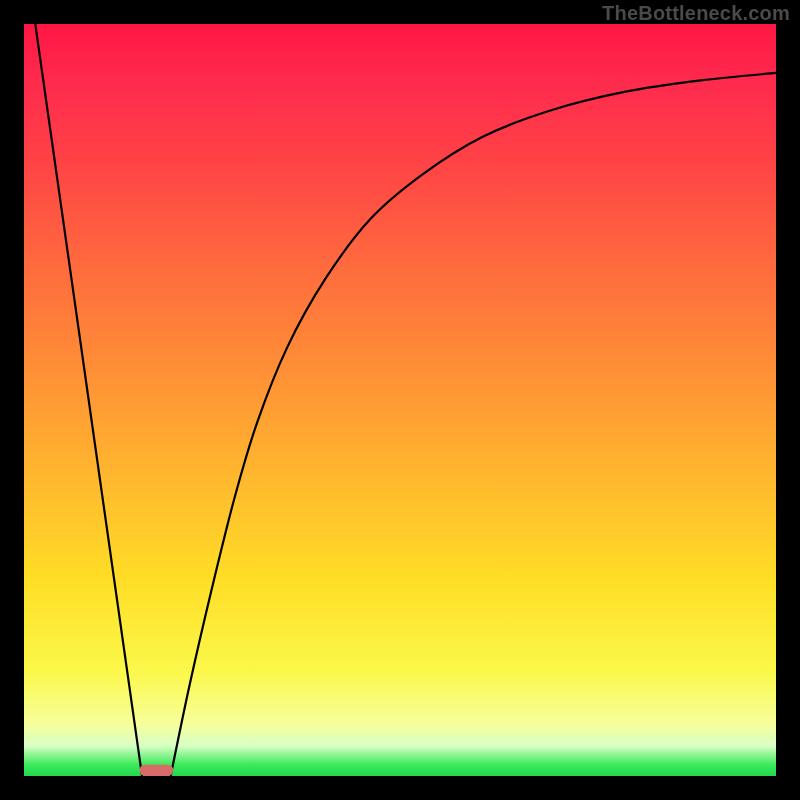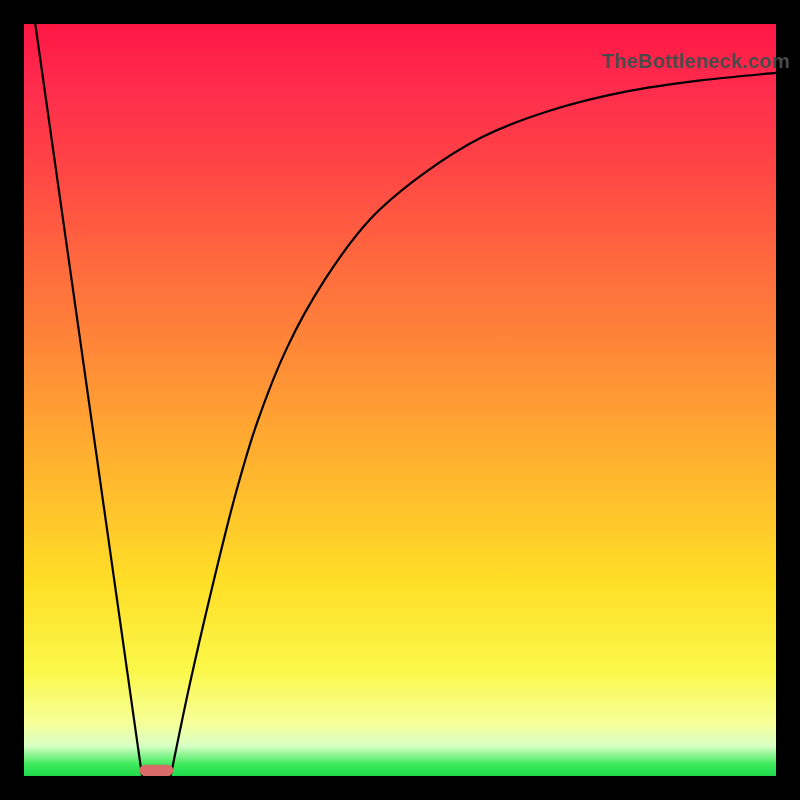--- a/index.html
+++ b/index.html
@@ -44,21 +44,20 @@
   .watermark {
     position: absolute;
     top: 2px;
     right: 10px;
     font-family: Arial, Helvetica, sans-serif;
     font-size: 20px;
     font-weight: 600;
     color: #4a4a4a;
     letter-spacing: 0.2px;
     user-select: none;
-    margin-top: 48px;
   }
   svg.curve {
     position: absolute;
     left: 24px;
     top: 24px;
     width: 752px;
     height: 752px;
     overflow: visible;
   }
   .pill {

